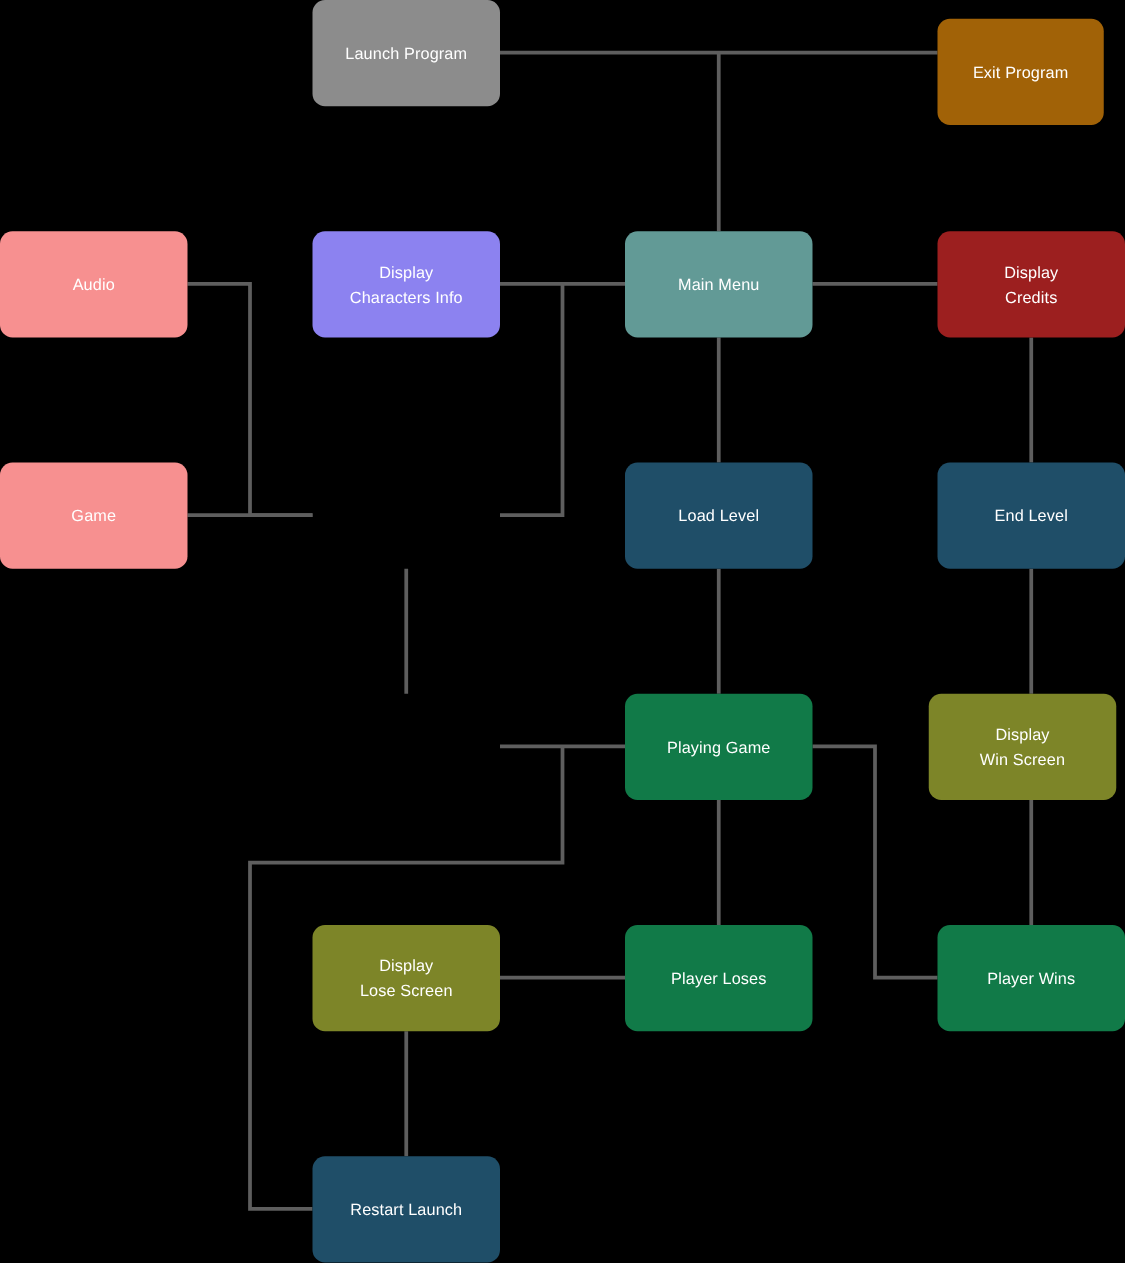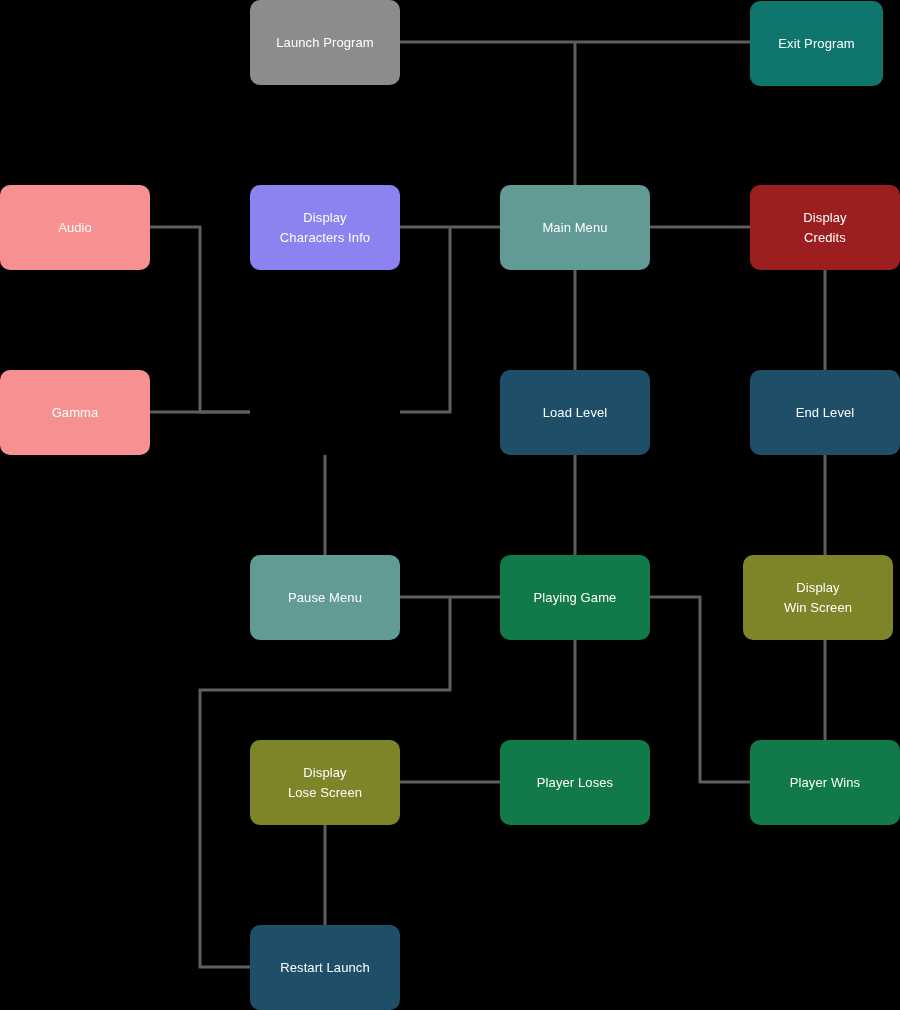--- a/index.html
+++ b/index.html
@@ -71,31 +71,30 @@
       <polyline points="400,597 500,597" fill="none" stroke="#5e5e5e" stroke-width="3" stroke-linecap="butt" stroke-linejoin="miter"></polyline>
       <polyline points="450,597 450,690 200,690 200,967 250,967" fill="none" stroke="#5e5e5e" stroke-width="3" stroke-linecap="butt" stroke-linejoin="miter"></polyline>
       <polyline points="650,597 700,597 700,782 750,782" fill="none" stroke="#5e5e5e" stroke-width="3" stroke-linecap="butt" stroke-linejoin="miter"></polyline>
       <polyline points="575,640 575,740" fill="none" stroke="#5e5e5e" stroke-width="3" stroke-linecap="butt" stroke-linejoin="miter"></polyline>
       <polyline points="825,640 825,740" fill="none" stroke="#5e5e5e" stroke-width="3" stroke-linecap="butt" stroke-linejoin="miter"></polyline>
       <polyline points="400,782 500,782" fill="none" stroke="#5e5e5e" stroke-width="3" stroke-linecap="butt" stroke-linejoin="miter"></polyline>
       <polyline points="325,825 325,925" fill="none" stroke="#5e5e5e" stroke-width="3" stroke-linecap="butt" stroke-linejoin="miter"></polyline>
     </svg>
   <div id="node-layer">
       <div class="node" style="left: 250px; top: 0px; width: 150px; height: 85px; background: rgb(140, 140, 140);"><span>Launch Program</span></div>
-      <div class="node" style="left: 750px; top: 1px; width: 133px; height: 85px; background: #0f766e;"><span>Exit Program</span></div>
+      <div class="node" style="left: 750px; top: 15px; width: 133px; height: 85px; background: #a16207;"><span>Exit Program</span></div>
       <div class="node" style="left: 0px; top: 185px; width: 150px; height: 85px; background: rgb(247, 144, 144);"><span>Audio</span></div>
       <div class="node" style="left: 250px; top: 185px; width: 150px; height: 85px; background: rgb(140, 130, 240);"><span>Display
 Characters Info</span></div>
       <div class="node" style="left: 500px; top: 185px; width: 150px; height: 85px; background: rgb(98, 154, 150);"><span>Main Menu</span></div>
       <div class="node" style="left: 750px; top: 185px; width: 150px; height: 85px; background: rgb(156, 31, 31);"><span>Display
 Credits</span></div>
-      <div class="node" style="left: 0px; top: 370px; width: 150px; height: 85px; background: rgb(247, 144, 144);"><span>Gamma</span></div>
+      <div class="node" style="left: 0px; top: 370px; width: 150px; height: 85px; background: rgb(247, 144, 144);"><span>Game</span></div>
       <div class="node" style="left: 500px; top: 370px; width: 150px; height: 85px; background: rgb(31, 78, 104);"><span>Load Level</span></div>
       <div class="node" style="left: 750px; top: 370px; width: 150px; height: 85px; background: rgb(31, 78, 104); align-items: center;"><span>End Level</span></div>
-      <div class="node" style="left: 250px; top: 555px; width: 150px; height: 85px; background: rgb(98, 154, 150);"><span>Pause Menu</span></div>
       <div class="node" style="left: 500px; top: 555px; width: 150px; height: 85px; background: rgb(17, 122, 72);"><span>Playing Game</span></div>
       <div class="node" style="left: 743px; top: 555px; width: 150px; height: 85px; background: rgb(125, 133, 40);"><span>Display
 Win Screen</span></div>
       <div class="node" style="left: 250px; top: 740px; width: 150px; height: 85px; background: rgb(125, 133, 40);"><span>Display
 Lose Screen</span></div>
       <div class="node" style="left: 500px; top: 740px; width: 150px; height: 85px; background: rgb(17, 122, 72);"><span>Player Loses</span></div>
       <div class="node" style="left: 750px; top: 740px; width: 150px; height: 85px; background: rgb(17, 122, 72);"><span>Player Wins</span></div>
       <div class="node" style="left: 250px; top: 925px; width: 150px; height: 85px; background: rgb(31, 78, 104);"><span>Restart Launch</span></div>
     </div>
 </div>

